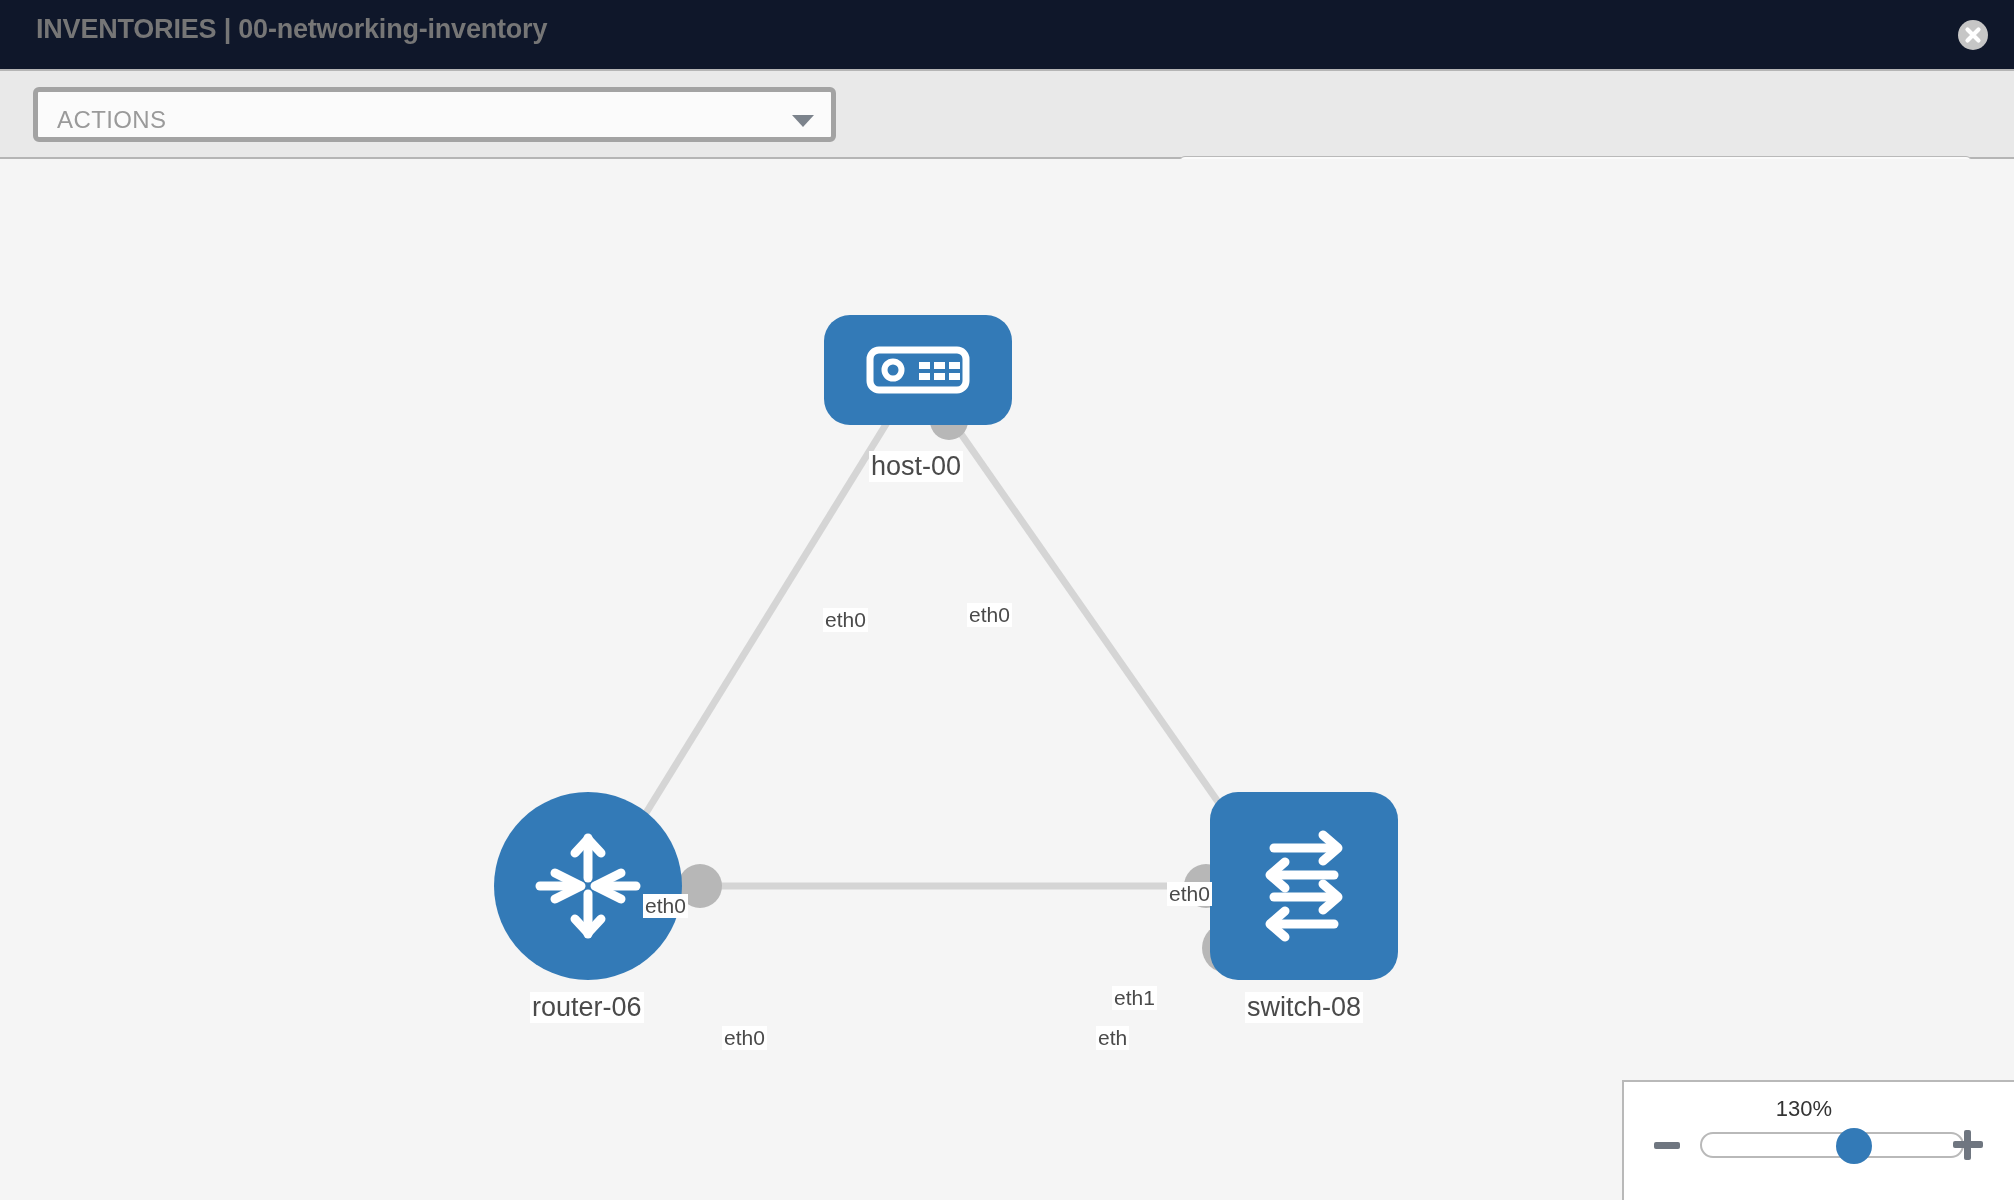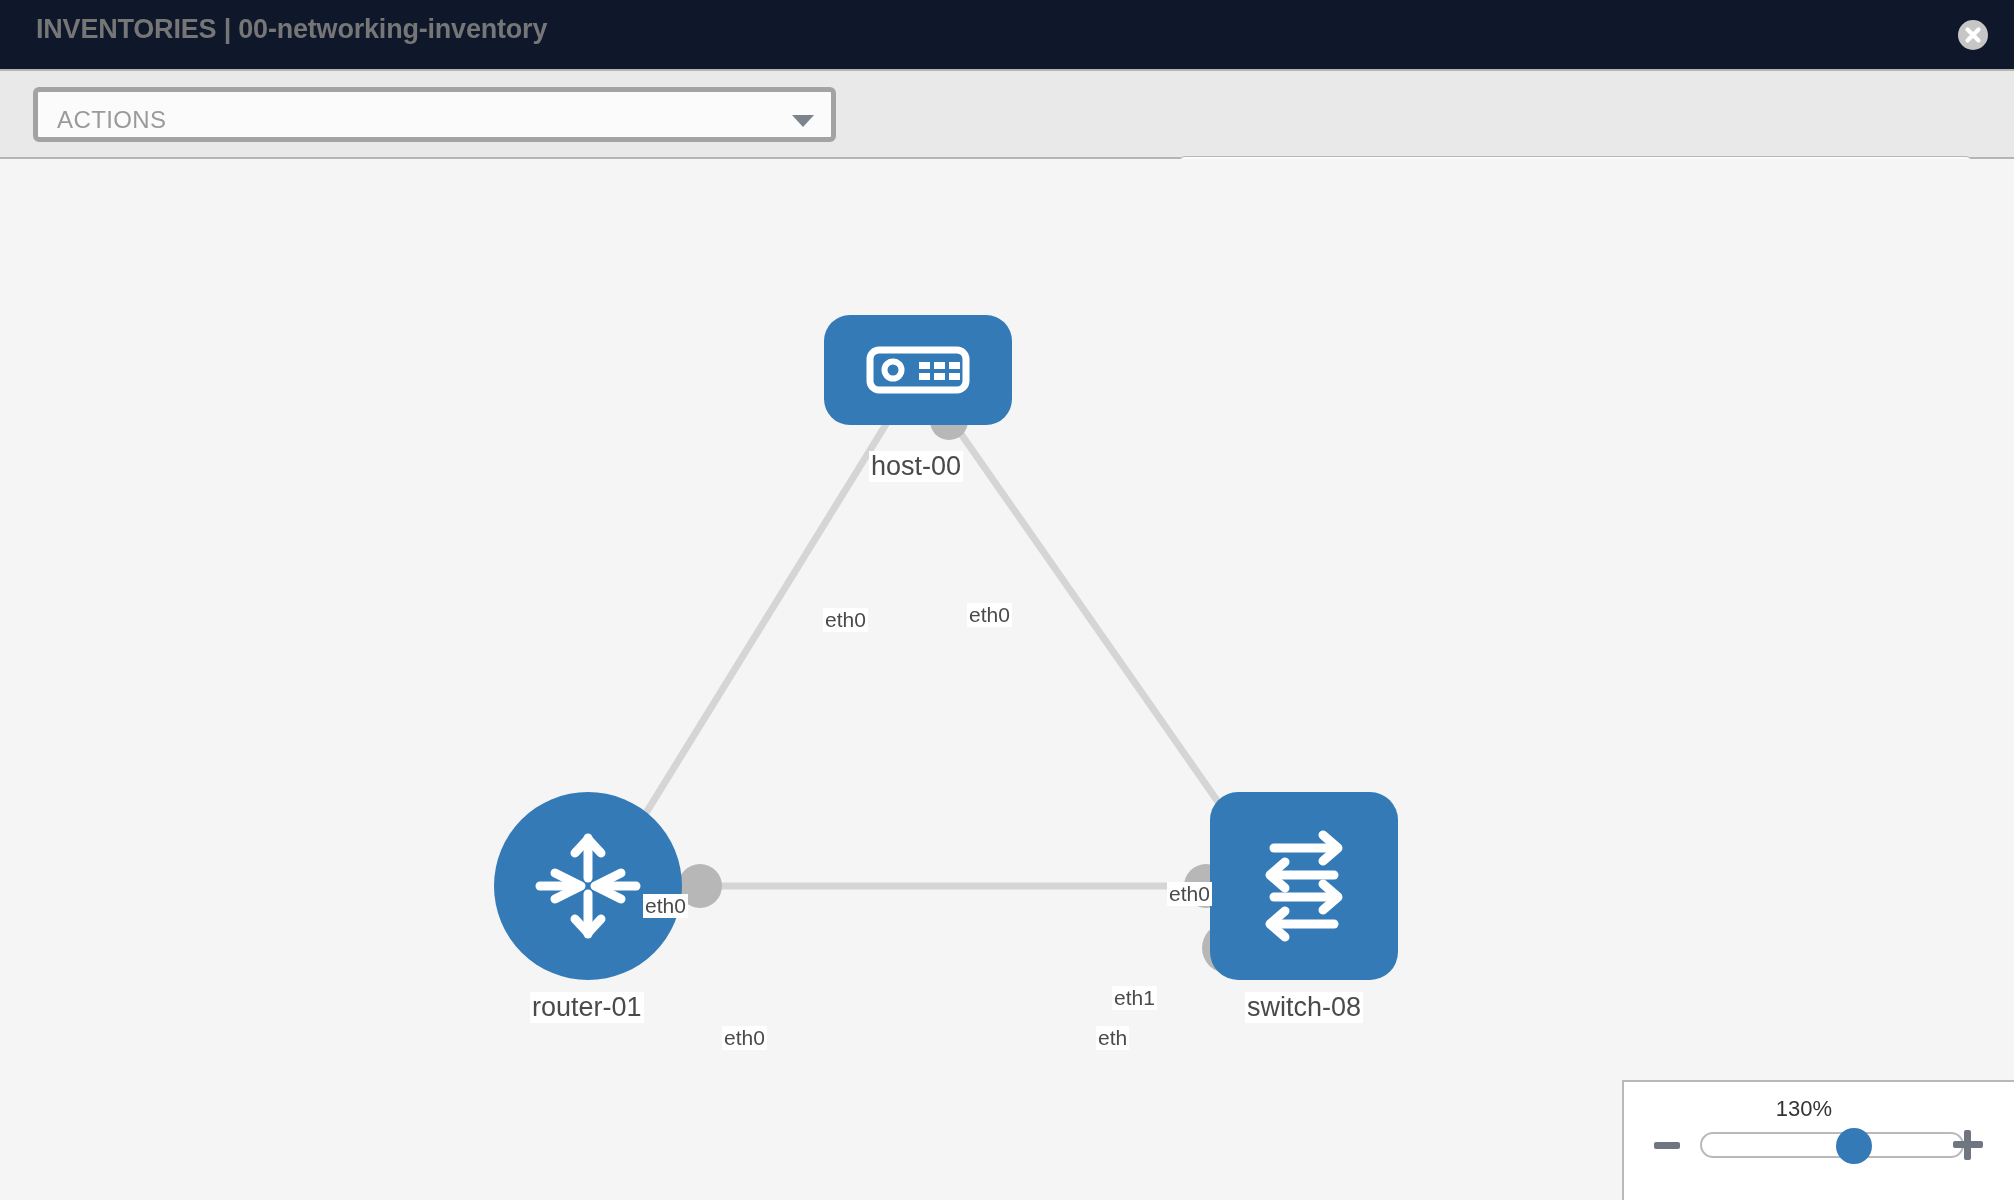--- a/index.html
+++ b/index.html
@@ -251,21 +251,21 @@
               <path d="M47 27 L60 13 L73 27"></path>
             <path d="M60 108 L60 68"></path>
               <path d="M47 93 L60 107 L73 93"></path>
             <path d="M12 60 L52 60"></path>
               <path d="M27 47 L53 60 L27 73"></path>
             <path d="M108 60 L68 60"></path>
               <path d="M93 47 L67 60 L93 73"></path>
           </g>
         </svg>
       </div>
-      <div class="node-label" style="left:530px; top:833px;">router-01</div>
+      <div class="node-label" style="left:530px; top:833px;">router-06</div>
     </div>
 
     <div class="node">
       <div class="node-shape" style="left:1210px; top:633px; width:188px; height:188px; border-radius:28px;">
         <svg width="126" height="126" viewBox="0 0 126 126" aria-hidden="true">
           <g stroke="#ffffff" stroke-width="9" stroke-linecap="round" stroke-linejoin="round" fill="none">
             <path d="M33 25 L96 25"></path>
               <path d="M82 12 L97 25 L82 38"></path>
             <path d="M93 52 L30 52"></path>
               <path d="M44 39 L29 52 L44 65"></path>

